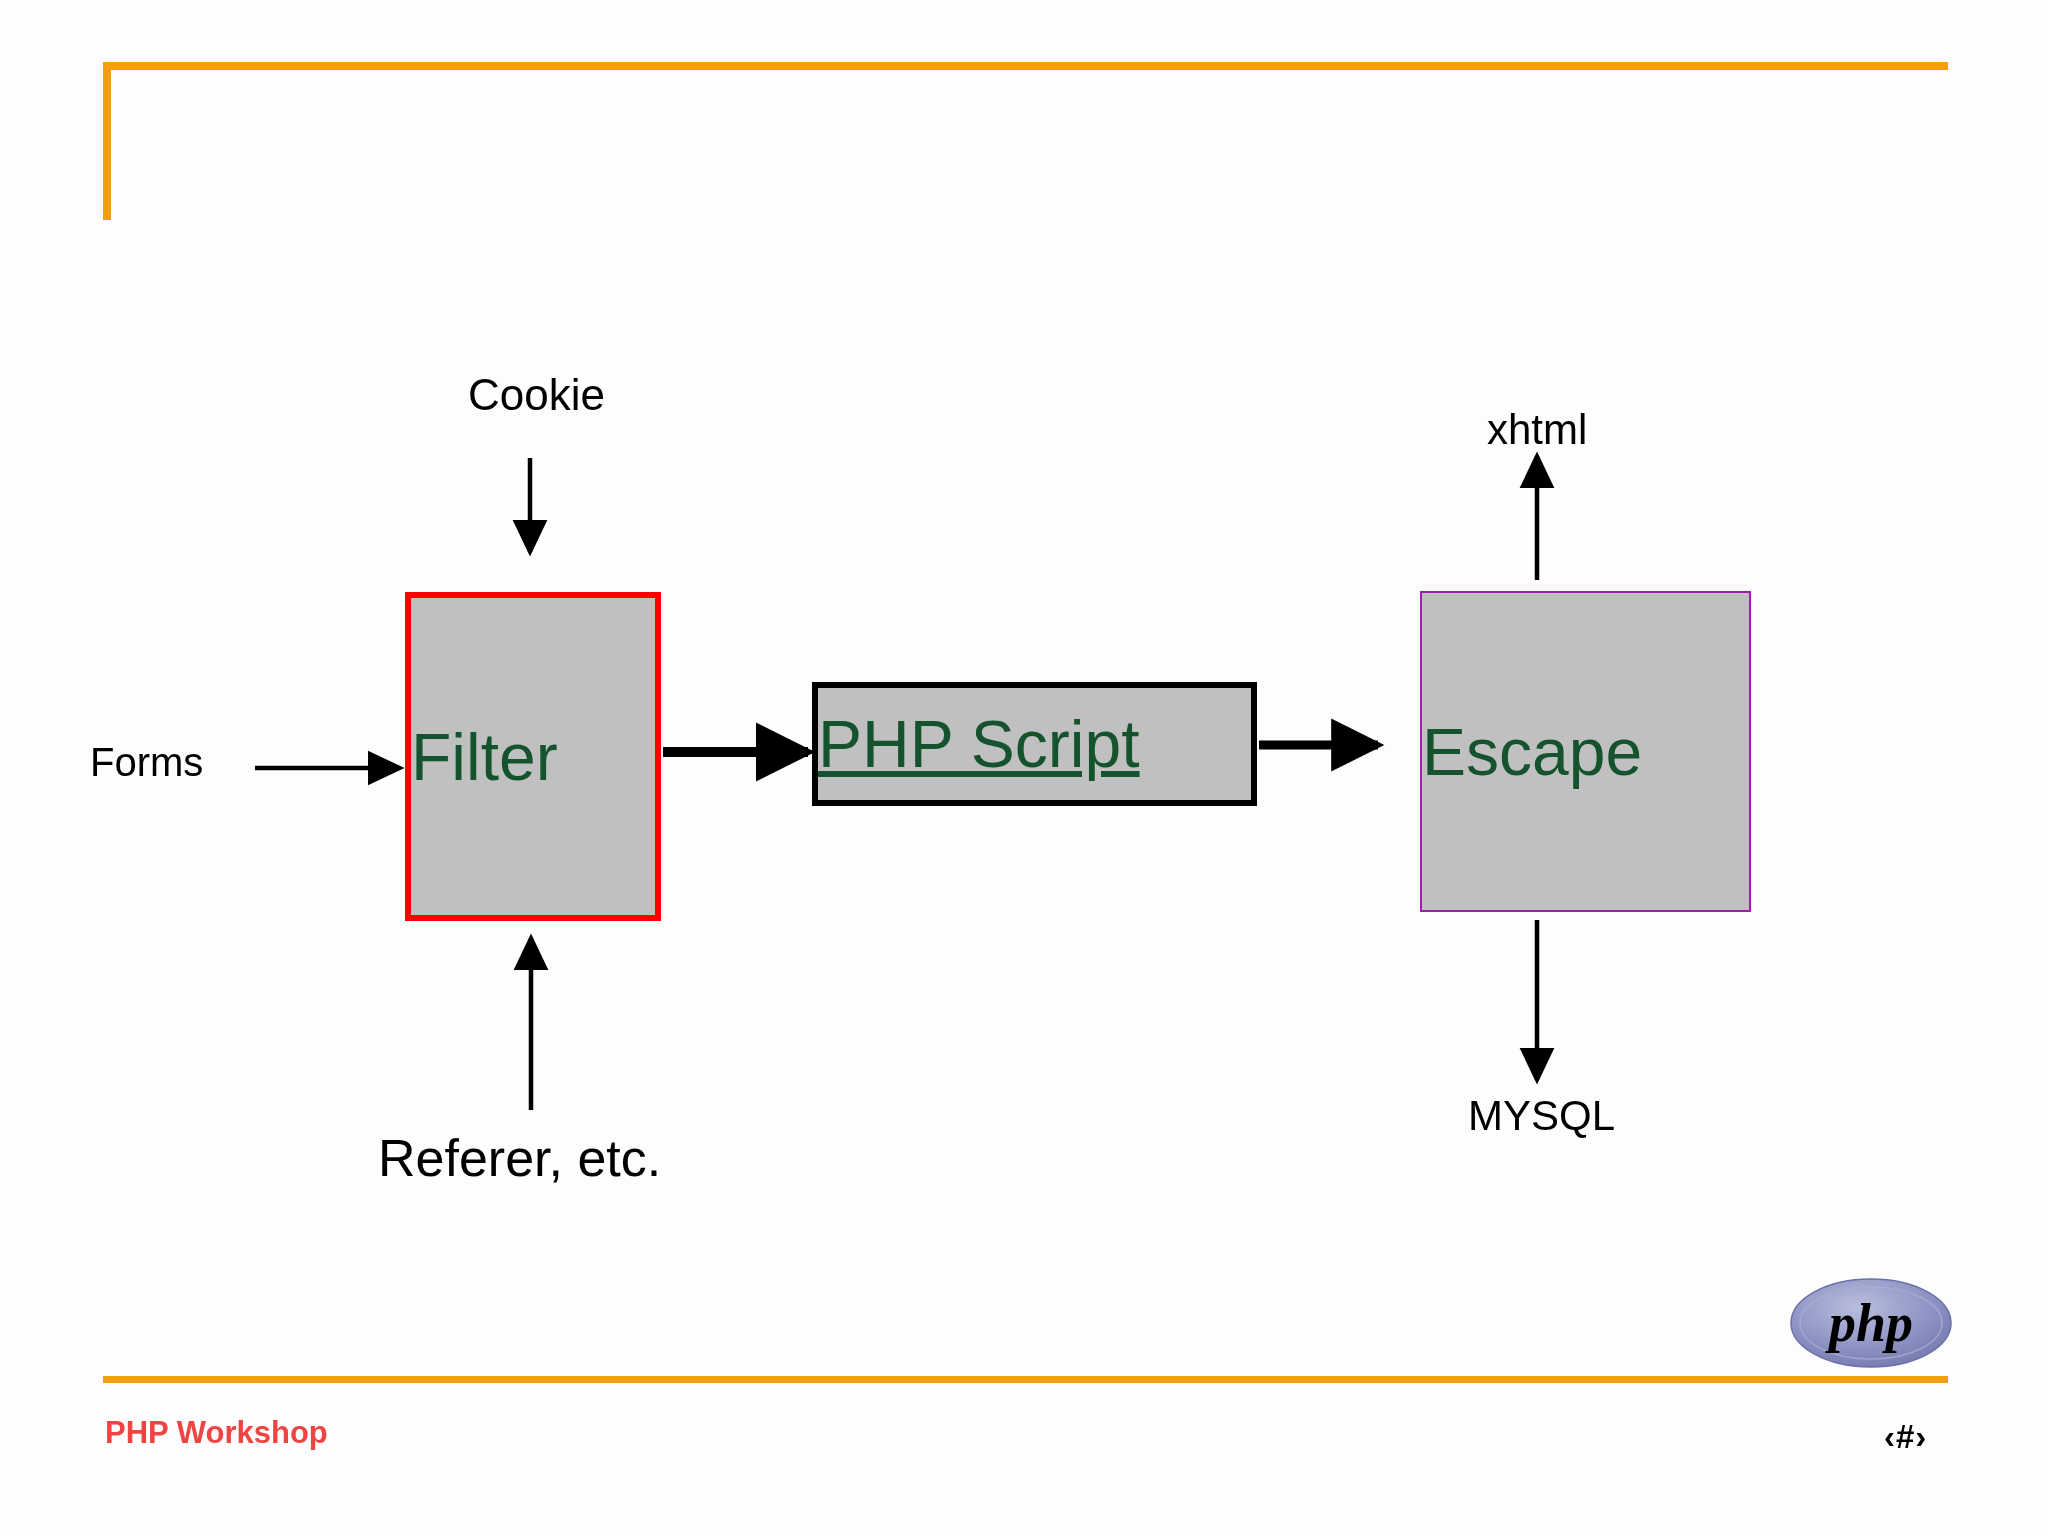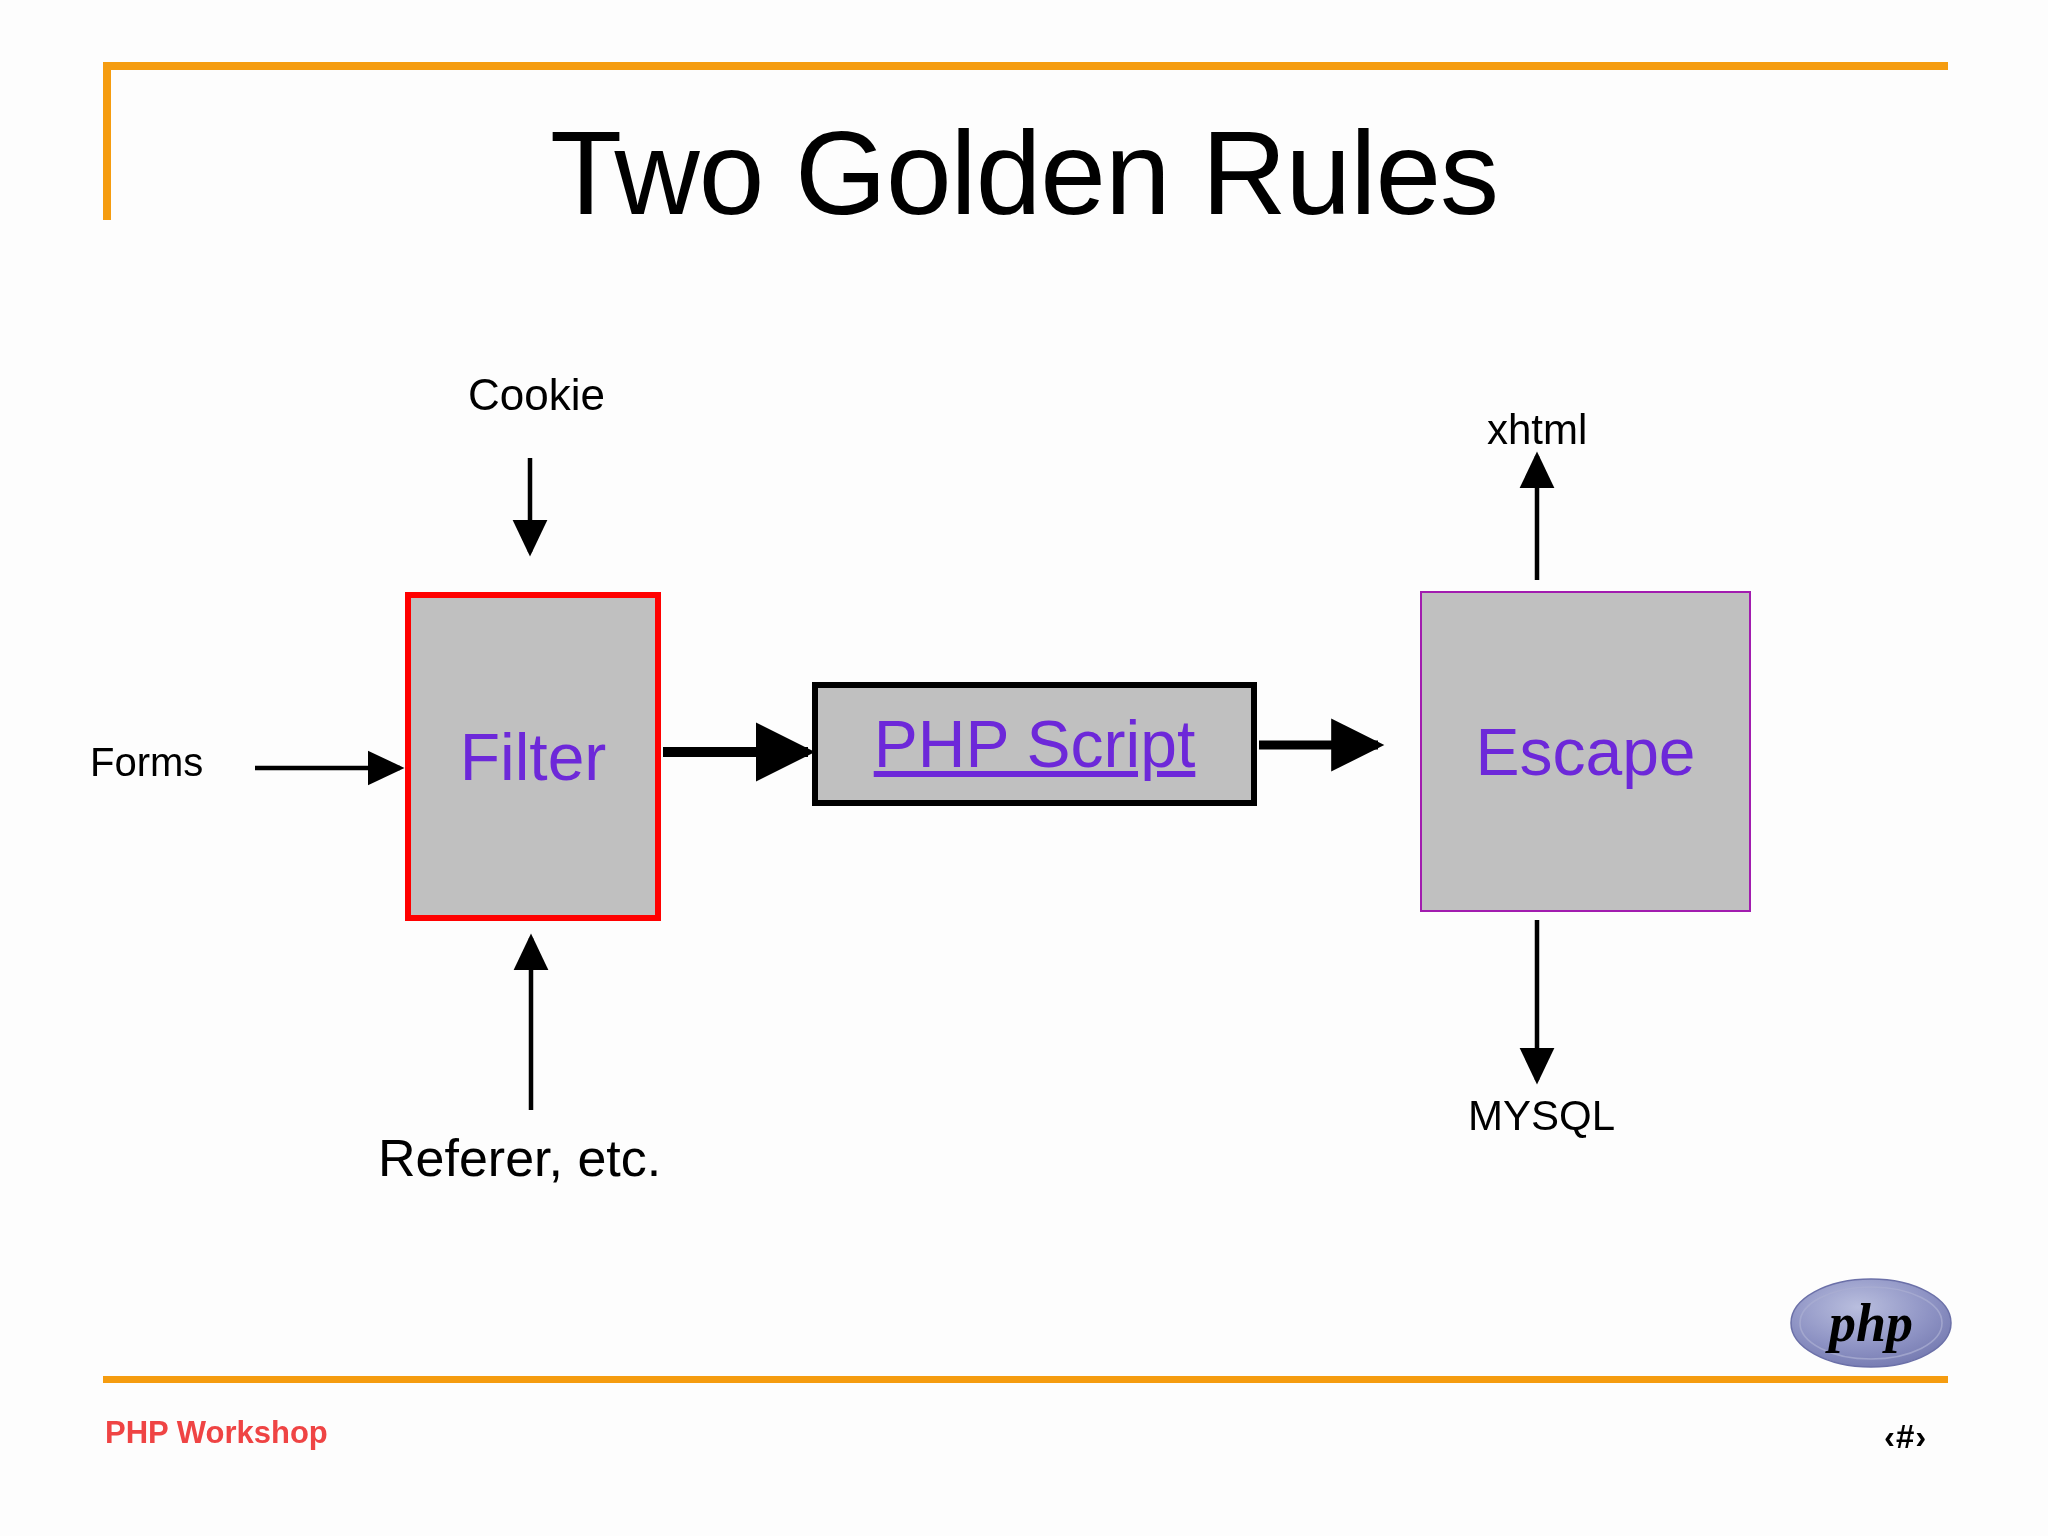--- a/index.html
+++ b/index.html
@@ -57,22 +57,21 @@
     letter-spacing: -1px;
     white-space: nowrap;
   }
 
   
   .box {
     position: absolute;
     background: #c0c0c0;
     display: flex;
     align-items: center;
-    justify-content: center;
-    color: #6d28d9;
+    color: #14532d;
     box-sizing: border-box;
   }
   .box-filter {
     left: 405px;
     top: 592px;
     width: 256px;
     height: 329px;
     border: 6px solid #ff0000;
     font-size: 66px;
   }
@@ -142,21 +141,20 @@
 </style>
 </head>
 <body>
 
 <div id="slide">
 
   <div class="rule-top"></div>
   <div class="rule-left"></div>
   <div class="rule-bottom"></div>
 
-  <div class="title">Two Golden Rules</div>
 
   <div class="lbl lbl-cookie">Cookie</div>
   <div class="lbl lbl-forms">Forms</div>
   <div class="lbl lbl-referer">Referer, etc.</div>
   <div class="lbl lbl-xhtml">xhtml</div>
   <div class="lbl lbl-mysql">MYSQL</div>
 
   <svg class="arrow" width="2048" height="1536" style="left:0; top:0;" viewBox="0 0 2048 1536">
     <defs>
       <marker id="ah-thin" markerWidth="9" markerHeight="9" refX="7.2" refY="4.5" orient="auto">

